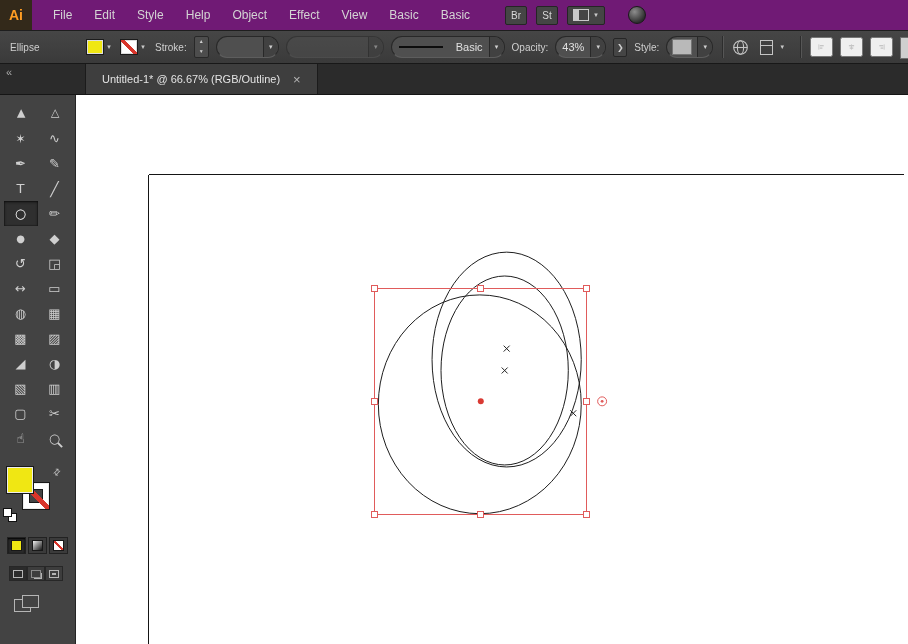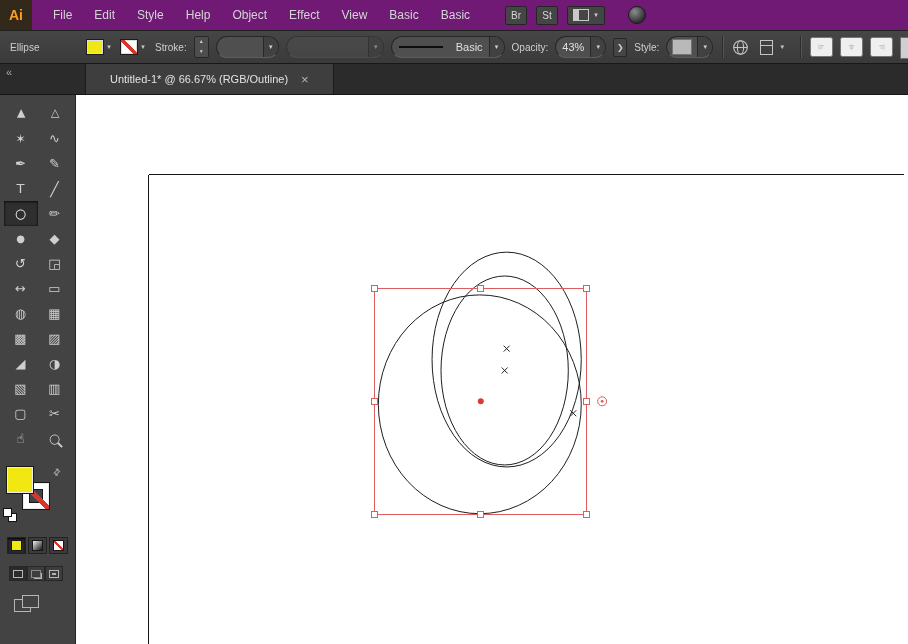--- a/index.html
+++ b/index.html
@@ -56,21 +56,21 @@
   .doc-btn{display:flex;align-items:center;gap:4px;padding:0 4px;height:20px}
   .doc-icon{width:11px;height:13px;border:1px solid #c4c4c4;display:inline-block;
             background:linear-gradient(#c4c4c4 1px,transparent 1px) 0 4px/100% 4px no-repeat}
   .panel-nub{position:absolute;right:0;top:6px;width:7px;height:20px;background:#cfcfcf;border:1px solid #6f6f6f;border-right:none}
 
   
   .tabbar{height:30px;flex:0 0 30px;background:#2b2b2b;display:flex;align-items:stretch;border-bottom:1px solid #151515}
   .tools-header{width:75px;flex:0 0 75px;position:relative}
   .collapse{position:absolute;left:6px;top:2px;color:#a9a9a9;font-size:11px}
   .tab{margin-left:10px;display:flex;align-items:center;gap:13px;background:#3e3e3e;
-       border-left:1px solid #1b1b1b;border-right:1px solid #1b1b1b;padding:0 24px;font-size:11px;color:#e3e3e3}
+       border-left:1px solid #1b1b1b;border-right:1px solid #1b1b1b;padding:0 16px;font-size:11px;color:#e3e3e3}
   .tab-close{color:#b5b5b5;font-size:13px;line-height:1}
 
   
   .main{flex:1;display:flex;min-height:0}
 
   
   .toolbar{width:75px;flex:0 0 75px;background:#434343;border-right:1px solid #242424;
            display:flex;flex-direction:column;padding-top:6px}
   #tool-grid{display:grid;grid-template-columns:34px 34px;justify-content:center}
   .tool{height:25px;display:flex;align-items:center;justify-content:center;color:#cfcfcf;font-size:13px;cursor:default}

